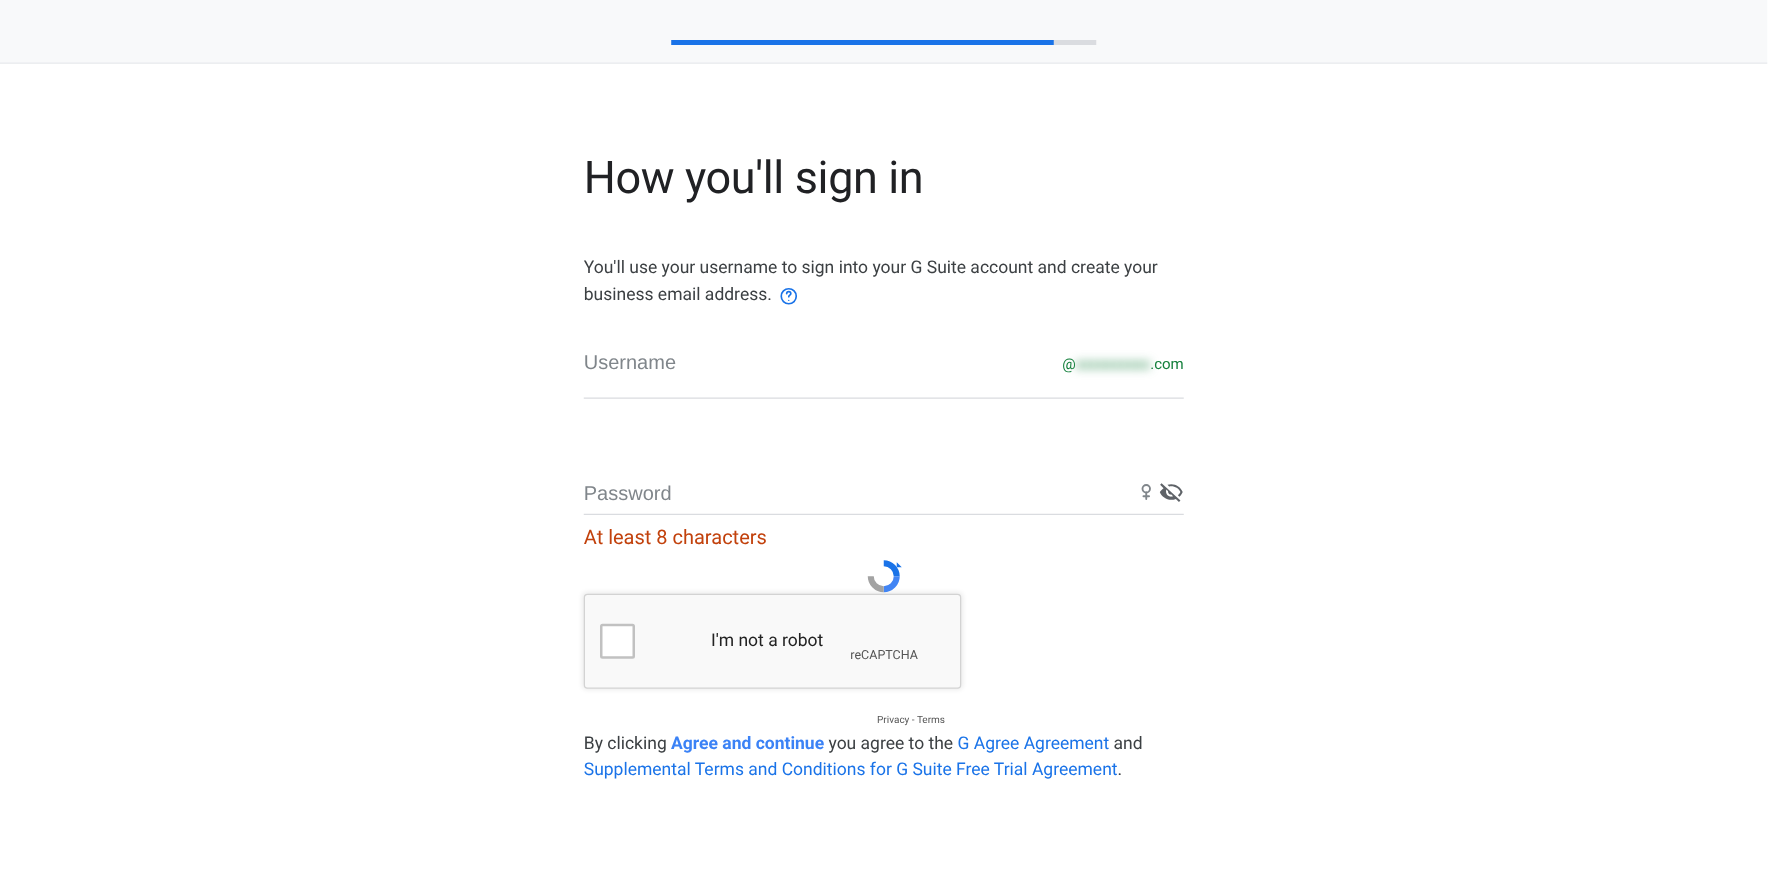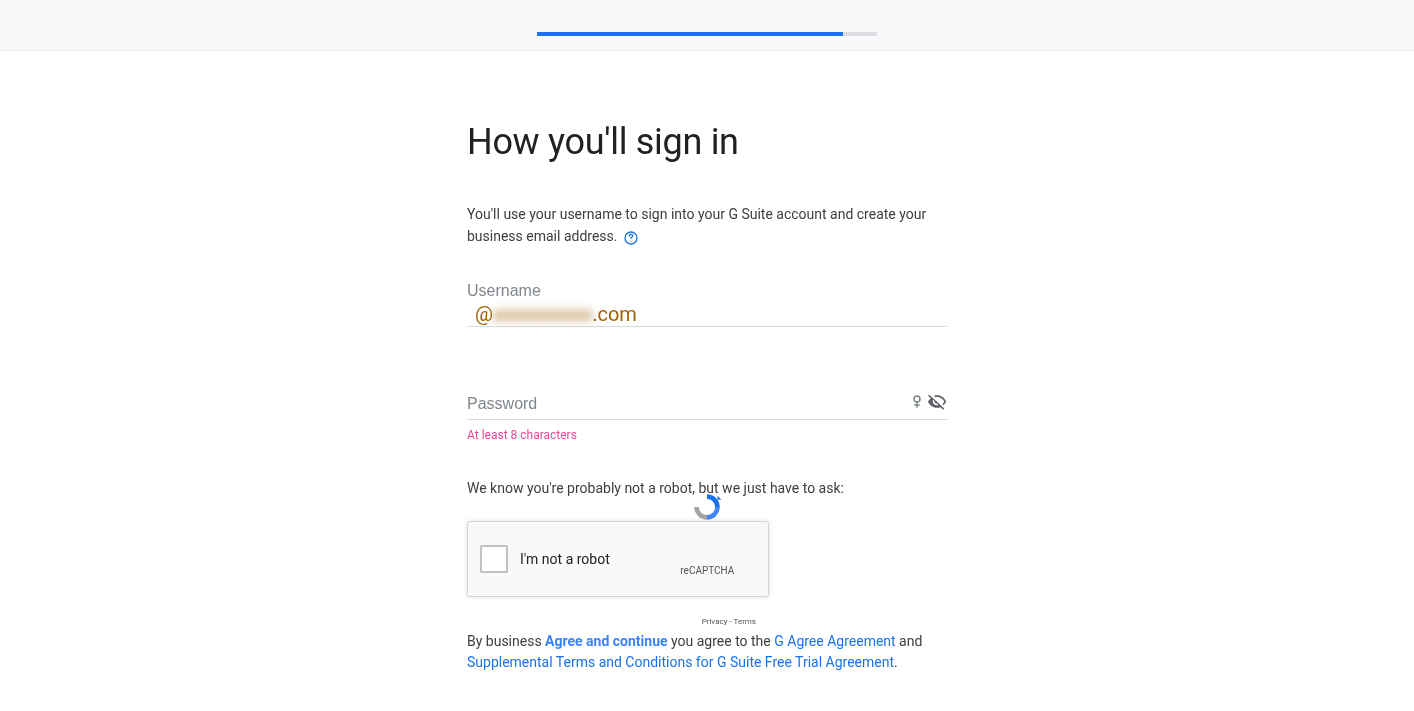--- a/index.html
+++ b/index.html
@@ -58,38 +58,37 @@
       margin-left: 2px;
     }
     .field-group {
       margin-bottom: 62px;
       position: relative;
     }
     .input-row {
       display: flex;
       align-items: baseline;
       border-bottom: 1px solid #dadce0;
-      padding-bottom: 0;
-      flex-direction: column;
+      padding-bottom: 16px;
     }
     .input-field {
       flex: 1;
       border: none;
       outline: none;
       font-size: 16px;
       padding: 6px 0 2px;
       color: #202124;
       background: transparent;
     }
     .input-field::placeholder {
       color: #80868b;
     }
     .domain-suffix {
-      font-size: 20px;
-      color: #a16207;
+      font-size: 12px;
+      color: #15803d;
       white-space: nowrap;
       padding-left: 8px;
     }
     .domain-obscured {
       display: inline-block;
       filter: blur(4px);
       user-select: none;
     }
     .password-row {
       display: flex;
@@ -112,22 +111,22 @@
     .icon-btn {
       width: 20px;
       height: 20px;
       display: inline-flex;
       align-items: center;
       justify-content: center;
       cursor: pointer;
       color: #5f6368;
     }
     .helper-text {
-      font-size: 12px;
-      color: #ec4899;
+      font-size: 16px;
+      color: #c2410c;
       margin-top: 8px;
     }
     .password-group {
       margin-bottom: 36px;
     }
     .robot-text {
       font-size: 14px;
       color: #3c4043;
       line-height: 1.5;
       margin-bottom: 22px;
@@ -152,20 +151,21 @@
       border-radius: 2px;
       background: #fff;
       cursor: pointer;
       flex-shrink: 0;
     }
     .recaptcha-label {
       font-size: 14px;
       color: #222;
       margin-left: 12px;
       flex: 1;
+      text-align: right;
     }
     .recaptcha-right {
       display: flex;
       flex-direction: column;
       align-items: center;
       font-size: 10px;
       color: #555;
       gap: 40px;
     }
     .recaptcha-logo {
@@ -241,35 +241,34 @@
       <span class="icon-btn">
         <svg viewBox="0 0 24 24" width="20" height="20" fill="#5f6368">
           <path d="M12 6c3.79 0 7.17 2.13 8.82 5.5-.59 1.22-1.42 2.27-2.41 3.12l1.42 1.42C21.27 14.74 22.31 13.26 23 11.5 21.27 7.11 17 4 12 4c-1.27 0-2.49.2-3.64.57l1.65 1.65C10.66 6.09 11.32 6 12 6zM2.71 3.16L1.29 4.57l3.3 3.3C3.06 9.13 1.77 10.7 1 11.5c1.73 4.39 6 7.5 11 7.5 1.55 0 3.03-.3 4.38-.84l3.04 3.04 1.41-1.41L2.71 3.16zM12 16c-2.76 0-5-2.24-5-5 0-.65.13-1.26.36-1.83l1.57 1.57c-.02.09-.03.17-.03.26 0 1.66 1.34 3 3 3 .09 0 .17-.01.26-.03l1.57 1.57c-.57.23-1.18.36-1.83.36z"></path>
         </svg>
       </span>
     </div>
     <div class="helper-text">At least 8 characters</div>
   </div>
 
   <div class="robot-text">
-    <div>We know you're probably not a robot, but we just have to ask:</div>
   </div>
 
   <div class="recaptcha-box">
     <div class="recaptcha-checkbox"></div>
     <div class="recaptcha-label">I'm not a robot</div>
     <div class="recaptcha-right">
       <svg class="recaptcha-logo" viewBox="0 0 40 40">
         <path d="M20 4 A16 16 0 0 1 36 20 L30 20 A10 10 0 0 0 20 10 Z" fill="#1a73e8"></path>
         <path d="M36 20 A16 16 0 0 1 20 36 L20 30 A10 10 0 0 0 30 20 Z" fill="#4285f4"></path>
         <path d="M20 36 A16 16 0 0 1 4 20 L10 20 A10 10 0 0 0 20 30 Z" fill="#a3a3a3"></path>
         <polygon points="33,6 38,11 33,11" fill="#1a73e8"></polygon>
       </svg>
       <div class="recaptcha-brand">reCAPTCHA</div>
       <div class="recaptcha-links">Privacy - Terms</div>
     </div>
   </div>
 
   <p class="legal-text">
-    <span>By business </span><span class="bold">Agree and continue</span><span> you agree to the </span><a href="#">G Agree Agreement</a><span> and </span><a href="#">Supplemental Terms and Conditions for G Suite Free Trial Agreement</a><span>.</span>
+    <span>By clicking </span><span class="bold">Agree and continue</span><span> you agree to the </span><a href="#">G Agree Agreement</a><span> and </span><a href="#">Supplemental Terms and Conditions for G Suite Free Trial Agreement</a><span>.</span>
   </p>
 
 </div>
 
 </body></html>

